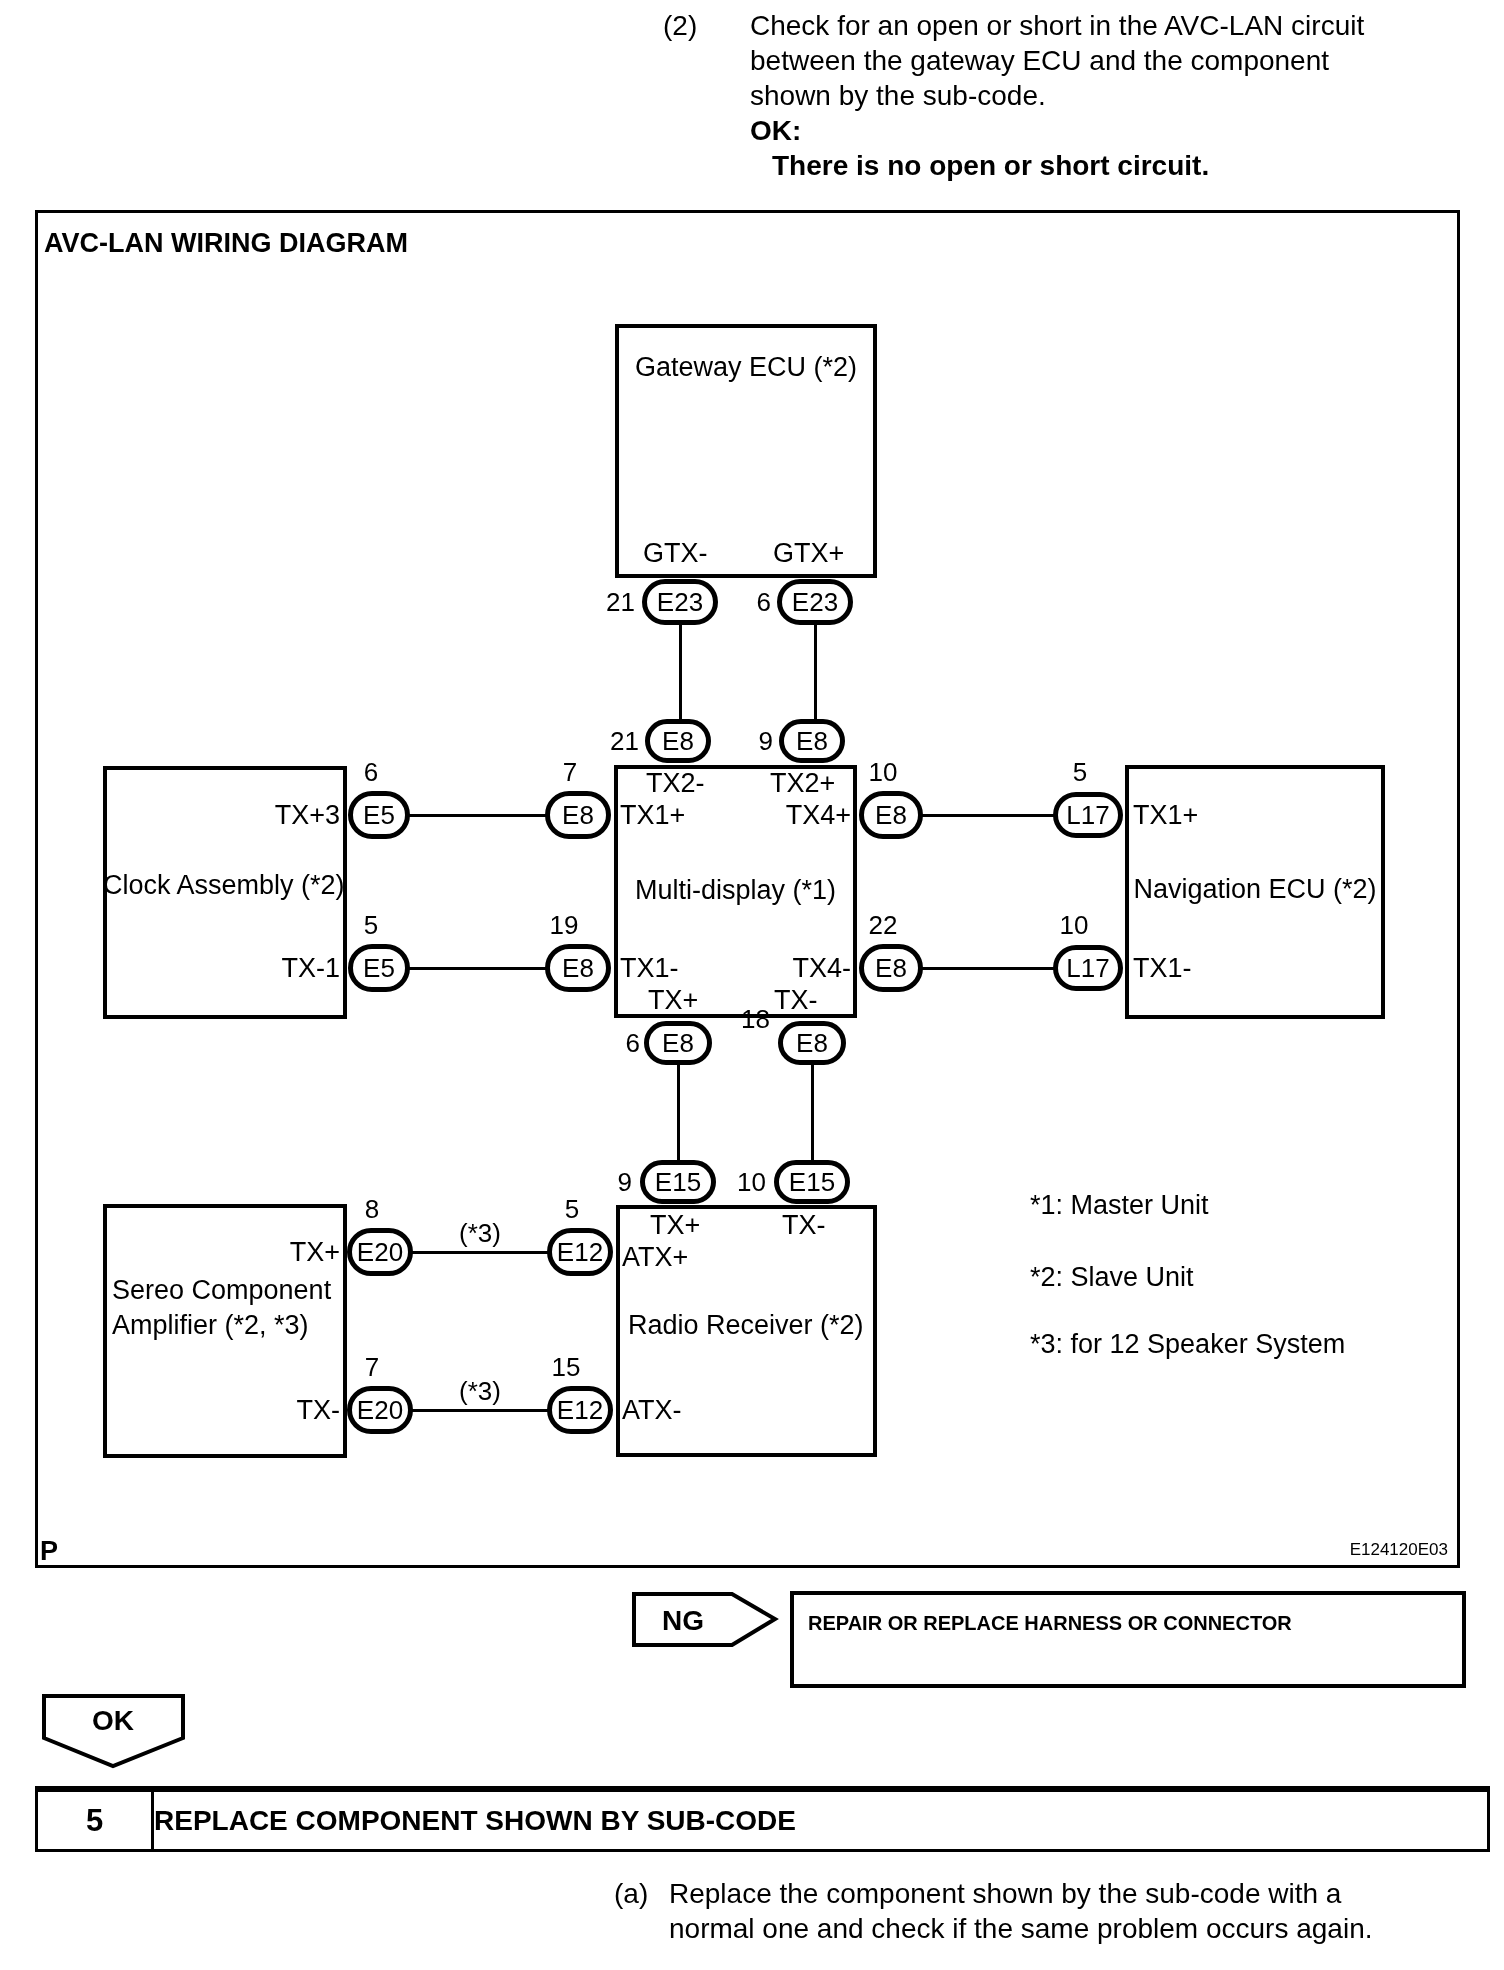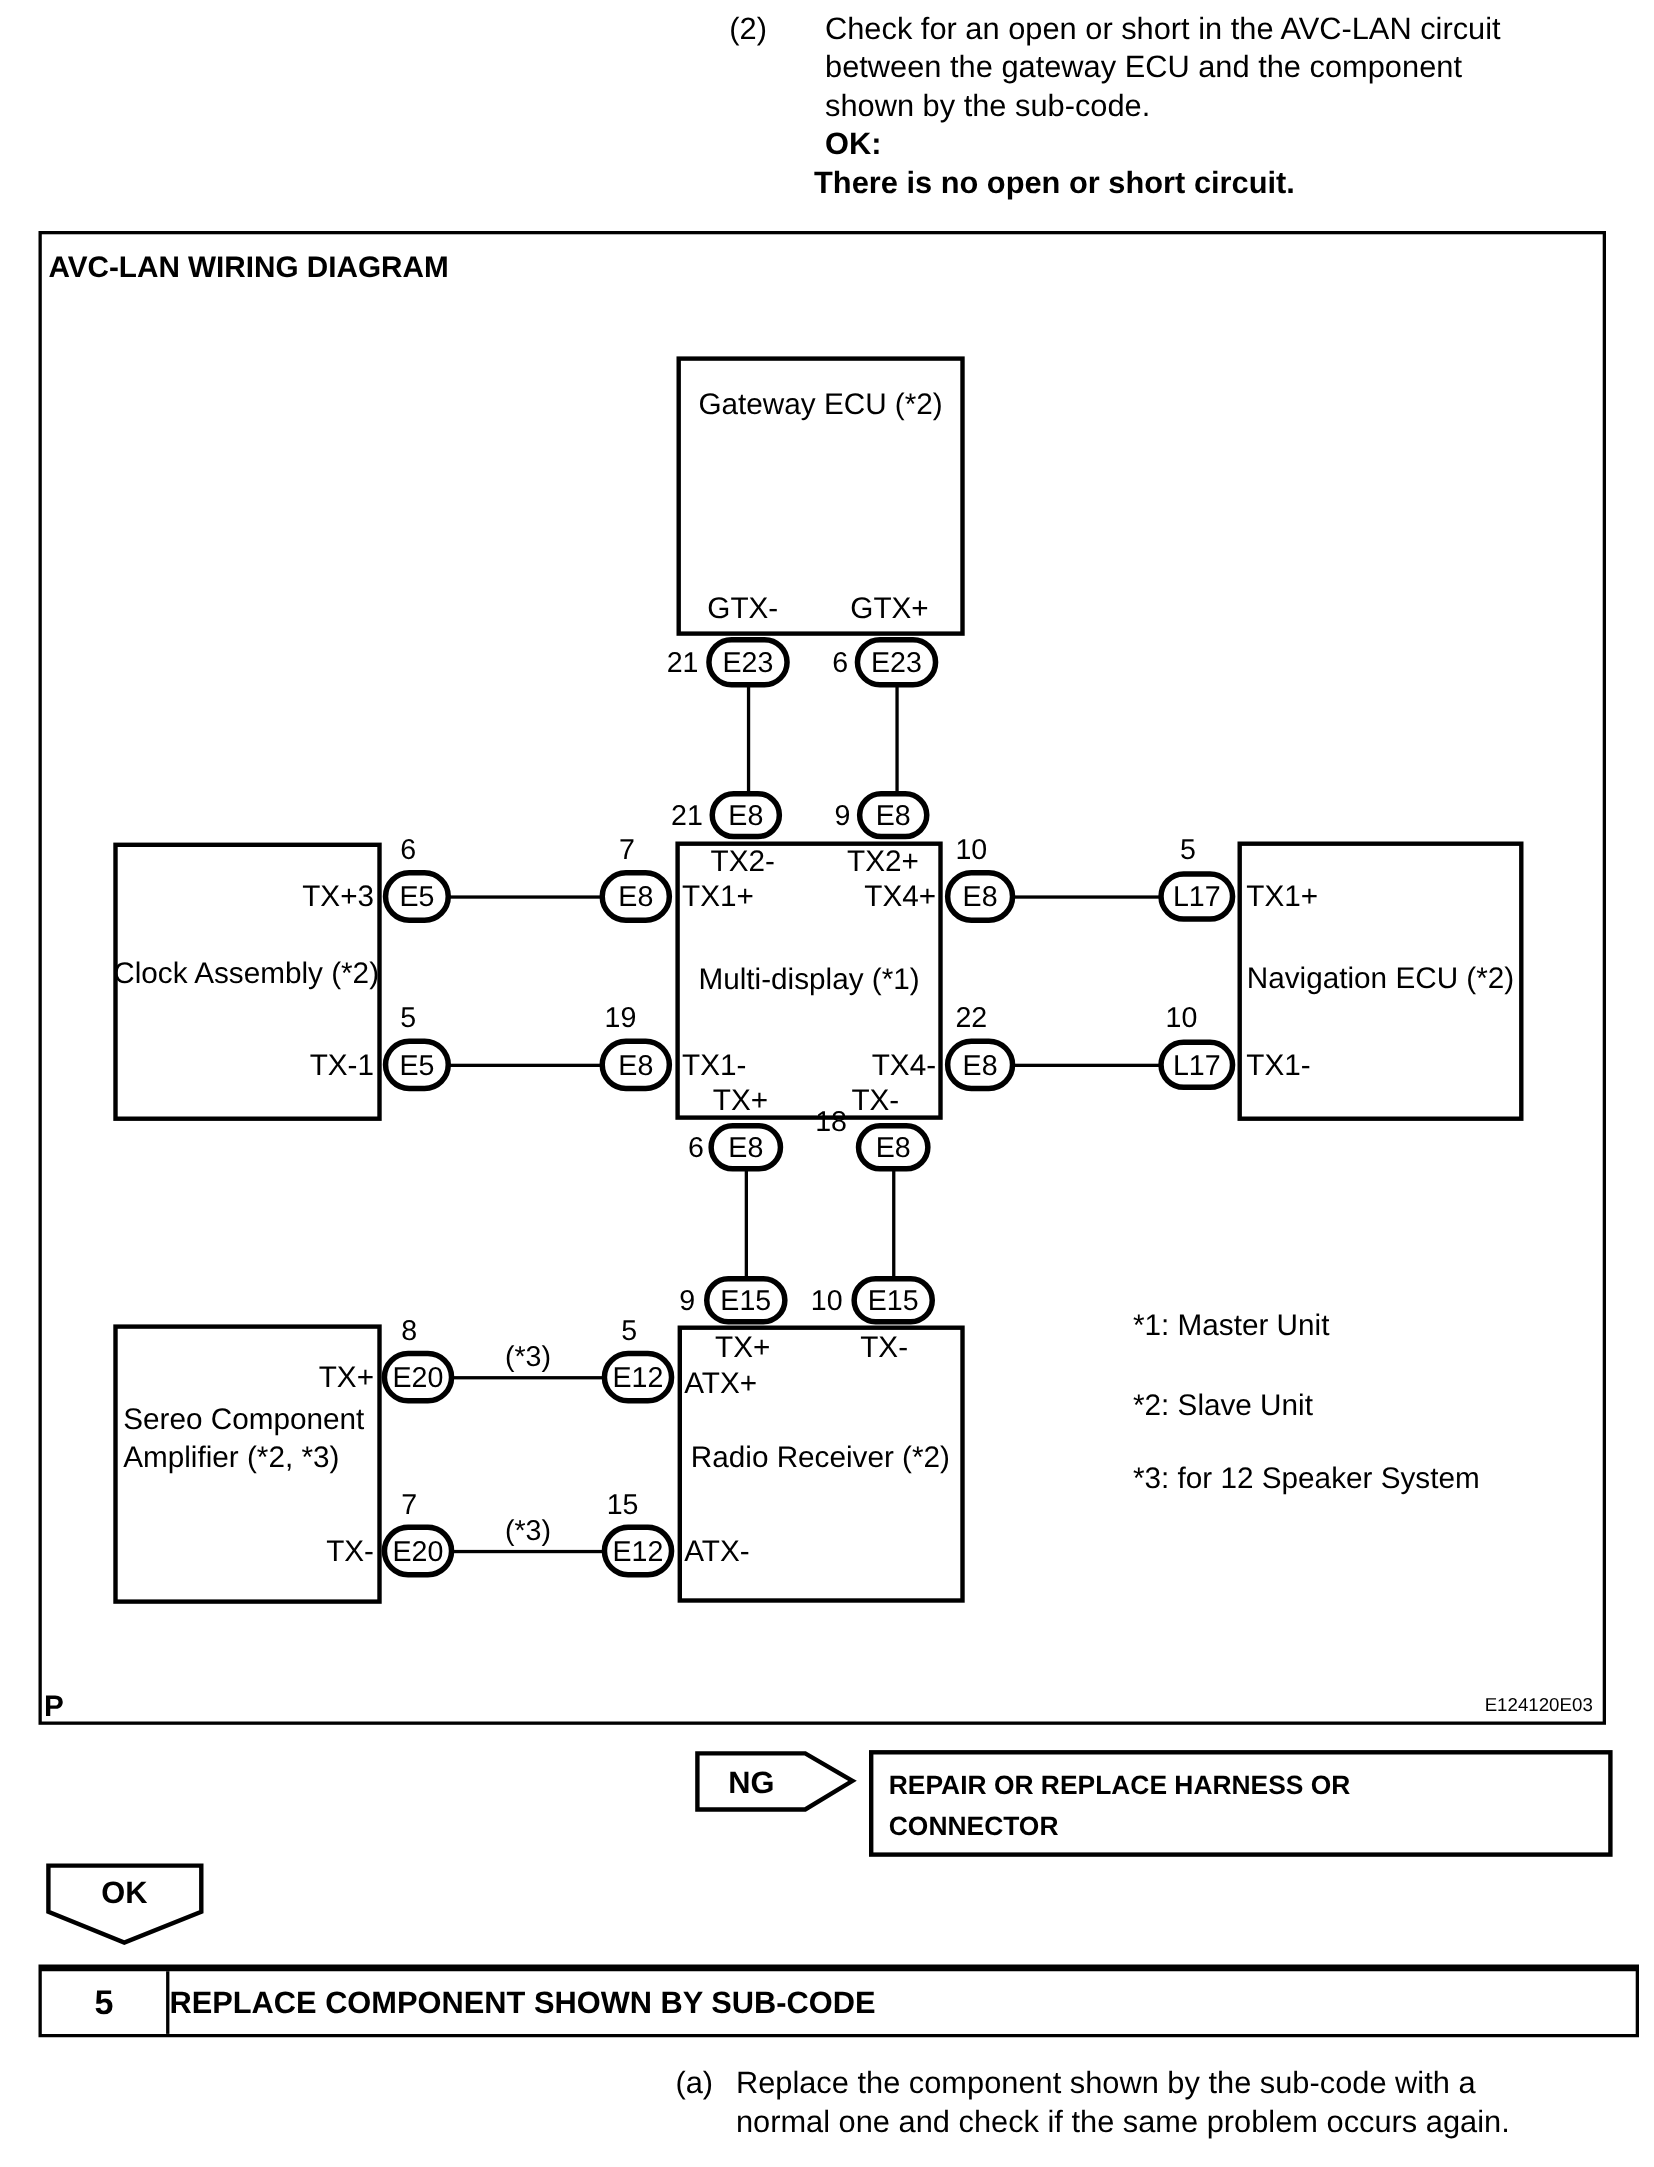--- a/index.html
+++ b/index.html
@@ -26,21 +26,21 @@
 </head>
 <body>
 
 <div id="page">
 
   <div class="txt" style="left:663px;top:8px;">(2)</div>
   <div class="txt" style="left:750px;top:8px;">Check for an open or short in the AVC-LAN circuit</div>
   <div class="txt" style="left:750px;top:43px;">between the gateway ECU and the component</div>
   <div class="txt" style="left:750px;top:78px;">shown by the sub-code.</div>
   <div class="txt b" style="left:750px;top:113px;">OK:</div>
-  <div class="txt b" style="left:740px;top:148px;">There is no open or short circuit.</div>
+  <div class="txt b" style="left:772px;top:148px;">There is no open or short circuit.</div>
 
   <div class="frame" style="left:35px;top:210px;width:1425px;height:1358px;"></div>
   <div class="ttl b" style="left:44px;top:228px;font-size:27px;">AVC-LAN WIRING DIAGRAM</div>
 
   <div class="box" style="left:615px;top:324px;width:262px;height:254px;"></div>
   <div class="box" style="left:103px;top:766px;width:244px;height:253px;"></div>
   <div class="box" style="left:614px;top:765px;width:243px;height:253px;"></div>
   <div class="box" style="left:1125px;top:765px;width:260px;height:254px;"></div>
   <div class="box" style="left:103px;top:1204px;width:244px;height:254px;"></div>
   <div class="box" style="left:616px;top:1205px;width:261px;height:252px;"></div>
@@ -144,21 +144,21 @@
 
   <div class="note b" style="left:40px;top:1536px;">P</div>
   <div class="small" style="left:1308px;top:1540px;width:140px;text-align:right;">E124120E03</div>
 
   <svg style="left:632px;top:1592px;" width="147" height="57" viewBox="0 0 147 57">
     <polygon points="2,2 100,2 143,27 100,53 2,53" fill="#ffffff" stroke="#000000" stroke-width="4"></polygon>
     <text class="svgtxt" x="51" y="38" text-anchor="middle">NG</text>
   </svg>
 
   <div class="box" style="left:790px;top:1591px;width:676px;height:97px;">
-    <div style="font-size:24px;font-weight:bold;line-height:37px;padding:10px 0 0 14px;max-width:560px;white-space:normal;">REPAIR OR REPLACE HARNESS OR CONNECTOR</div>
+    <div style="font-size:20px;font-weight:bold;line-height:37px;padding:10px 0 0 14px;max-width:560px;white-space:normal;">REPAIR OR REPLACE HARNESS OR CONNECTOR</div>
   </div>
 
   <svg style="left:42px;top:1694px;" width="145" height="76" viewBox="0 0 145 76">
     <polygon points="2,2 141,2 141,44 71,72 2,44" fill="#ffffff" stroke="#000000" stroke-width="4"></polygon>
     <text class="svgtxt" x="71" y="36" text-anchor="middle">OK</text>
   </svg>
 
   <div style="position:absolute;left:35px;top:1786px;width:1455px;height:66px;box-sizing:border-box;
               border:3px solid #000;border-top-width:6px;background:#fff;display:flex;align-items:stretch;">
     <div style="width:113px;border-right:3px solid #000;display:flex;align-items:center;justify-content:center;

